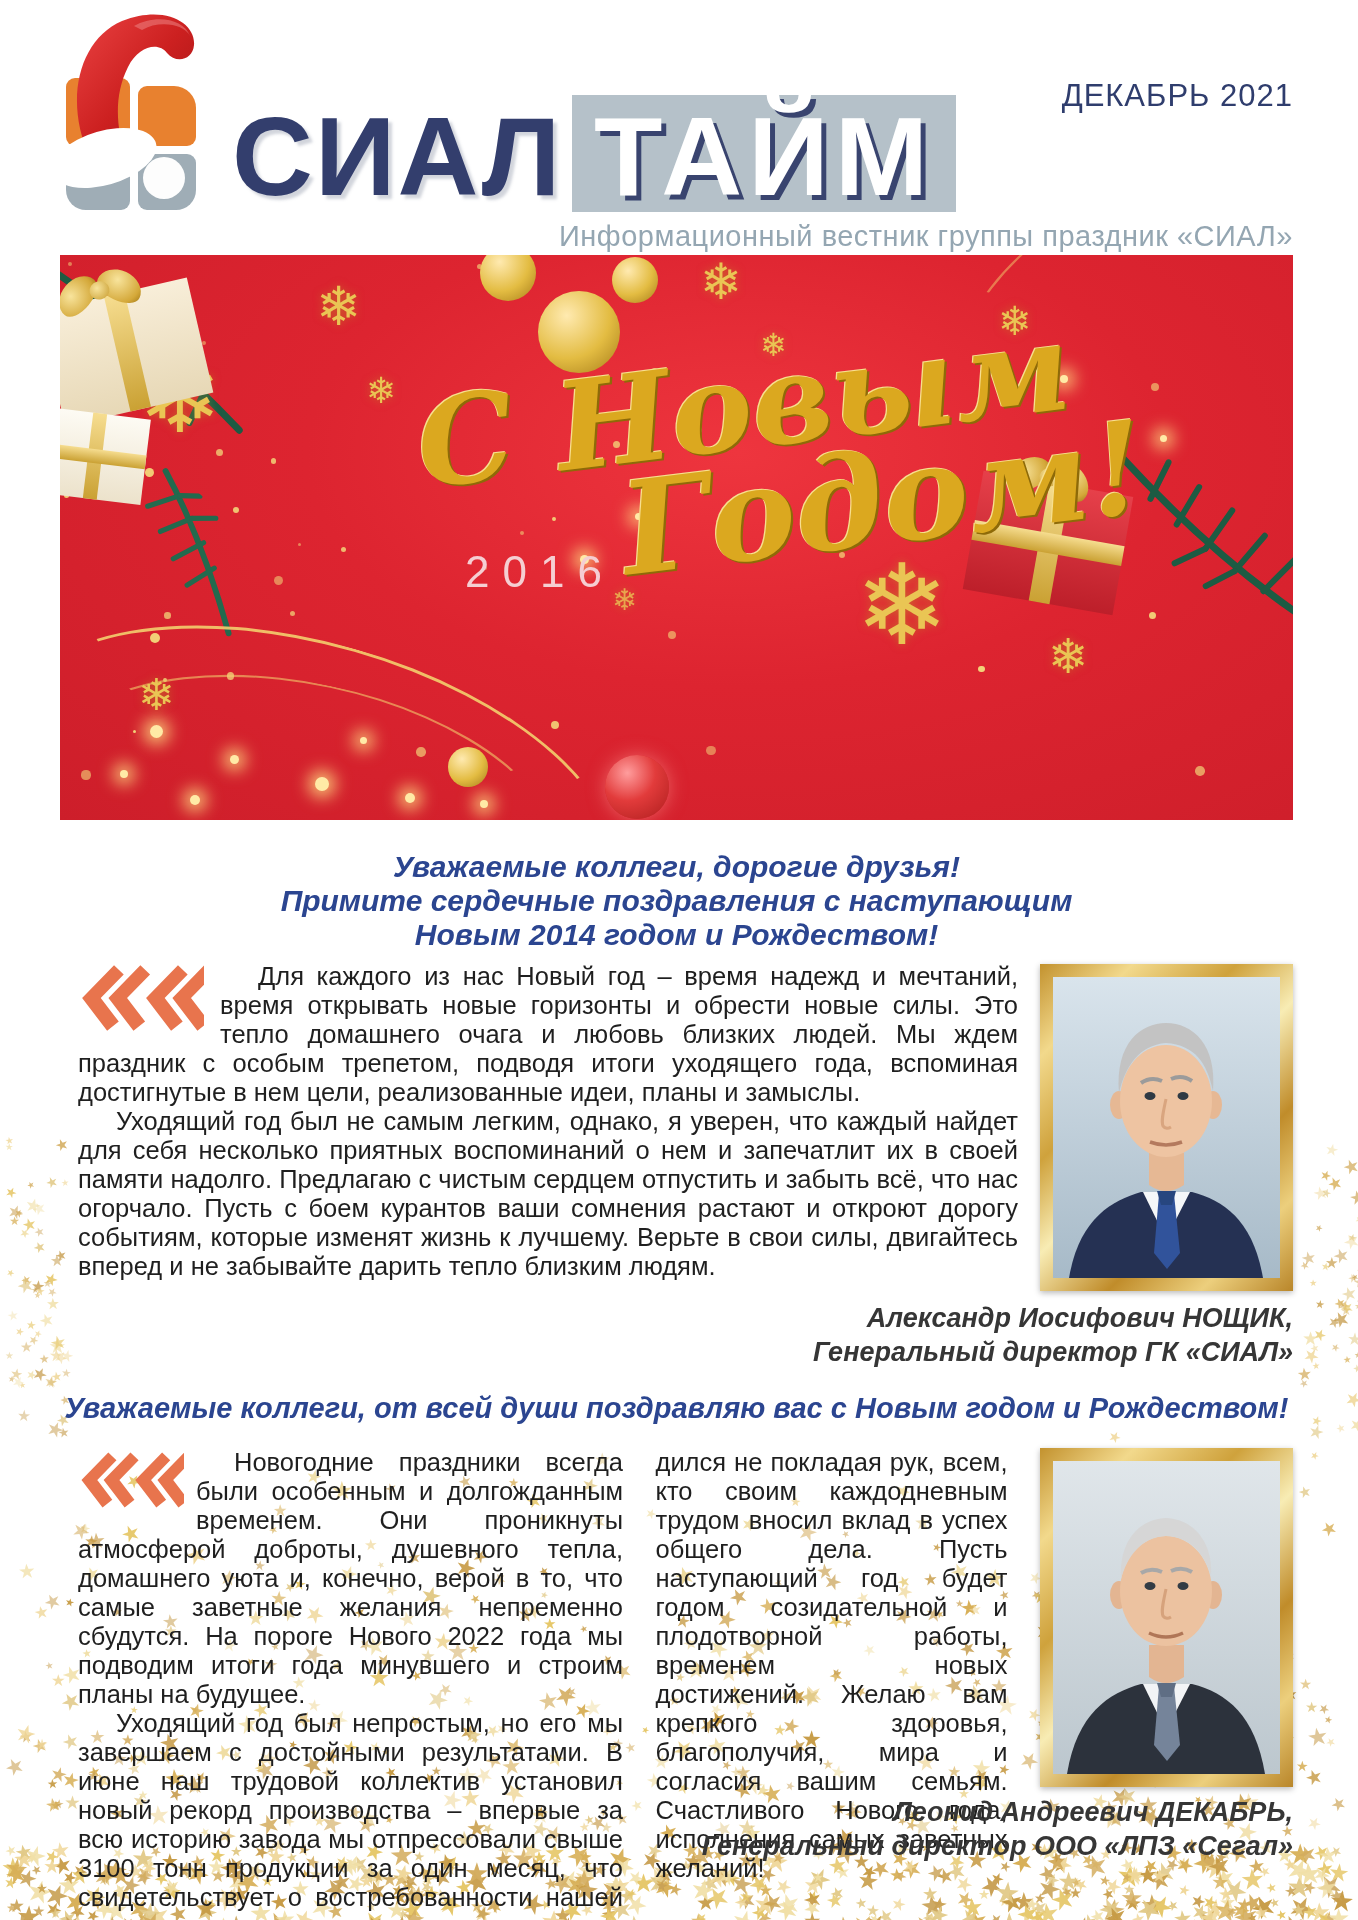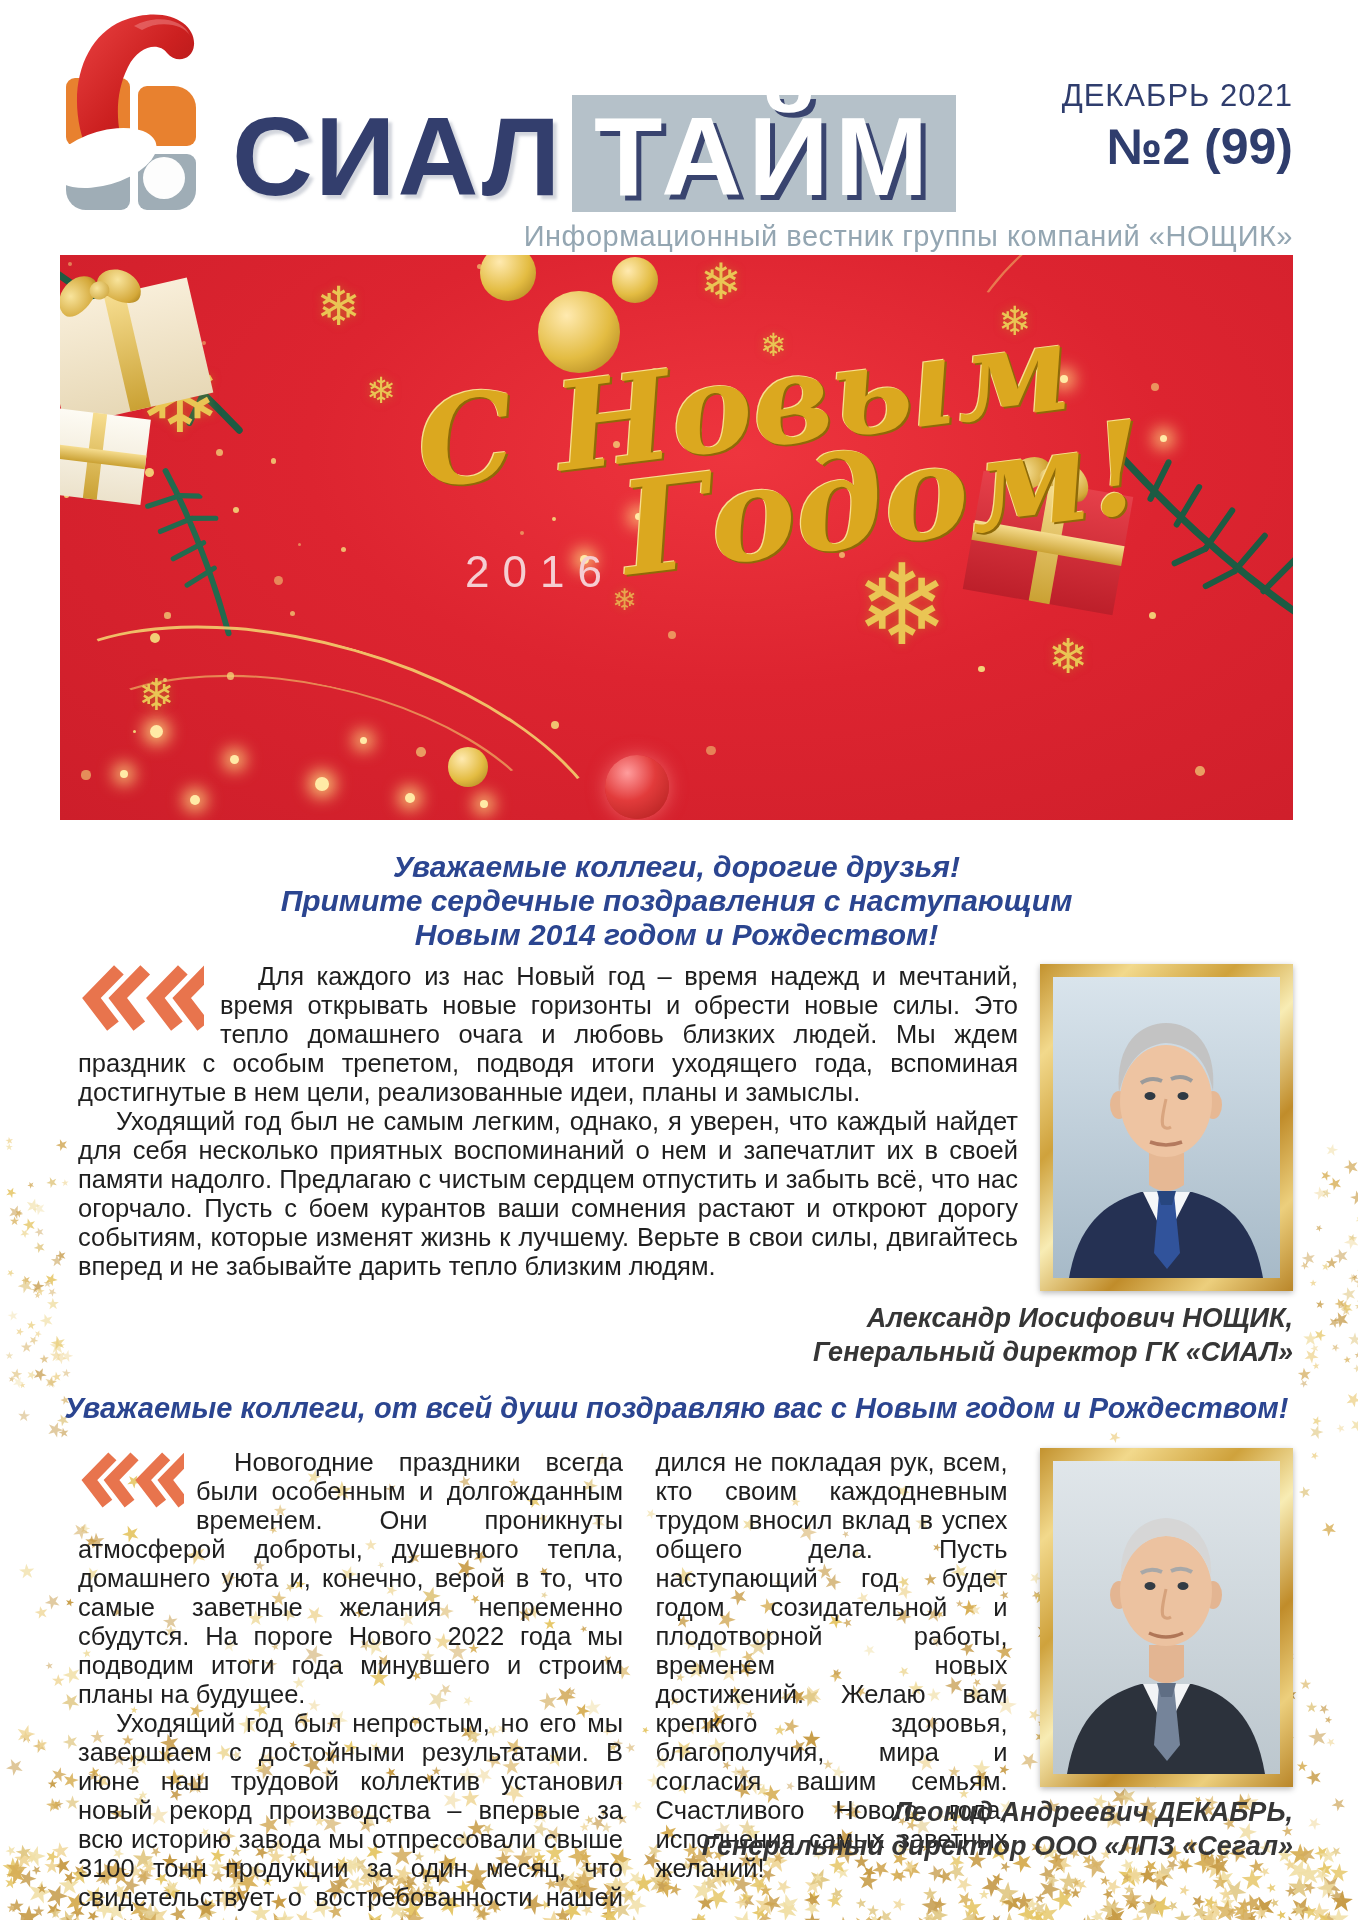--- a/index.html
+++ b/index.html
@@ -113,24 +113,23 @@
                  C115,36 95,39 84,61 C70,89 72,120 81,148 Z" fill="url(#hg)"></path>
         <path d="M90,20 C110,8 140,12 146,30 C140,18 115,14 98,24 Z" fill="#f08a8a" opacity=".5"></path>
         <ellipse cx="60" cy="152" rx="54" ry="27" fill="#ffffff" transform="rotate(-16 60 152)"></ellipse>
         <circle cx="120" cy="172" r="21" fill="#fdfdfd"></circle>
       </svg>
     </div>
     <div class="brand1">СИАЛ</div>
     <div class="brand2">ТАЙМ</div>
     <div class="issue">
       <div class="issue-month">ДЕКАБРЬ 2021</div>
-      <div class="issue-number">№2 (99)</div>
     </div>
   </header>
-  <div class="subtitle">Информационный вестник группы компаний «НОЩИК»</div>
+  <div class="subtitle">Информационный вестник группы праздник «СИАЛ»</div>
 
   <div class="banner">
     <div id="banner-dots" style="position:absolute;left:0;top:0;right:0;bottom:0;">
         <span class="bdot" style="height: 8.2px; width: 8.2px; left: 7.1%; top: 6.8%; opacity: 0.54;"></span>
         <span class="bdot" style="height: 9.2px; width: 9.2px; left: 1.74%; top: 91.21%; opacity: 0.62;"></span>
         <span class="bdot" style="height: 4px; width: 4px; left: 37.27%; top: 48.89%; opacity: 0.58;"></span>
         <span class="bdot" style="height: 6.4px; width: 6.4px; left: 4.08%; top: 3.51%; opacity: 0.58;"></span>
         <span class="bdot" style="height: 8.9px; width: 8.9px; left: 6.9%; top: 37.74%; opacity: 0.96;"></span>
         <span class="bdot" style="height: 3.3px; width: 3.3px; left: 19.28%; top: 50.94%; opacity: 0.56;"></span>
         <span class="bdot" style="height: 8.2px; width: 8.2px; left: 49.32%; top: 66.49%; opacity: 0.63;"></span>

